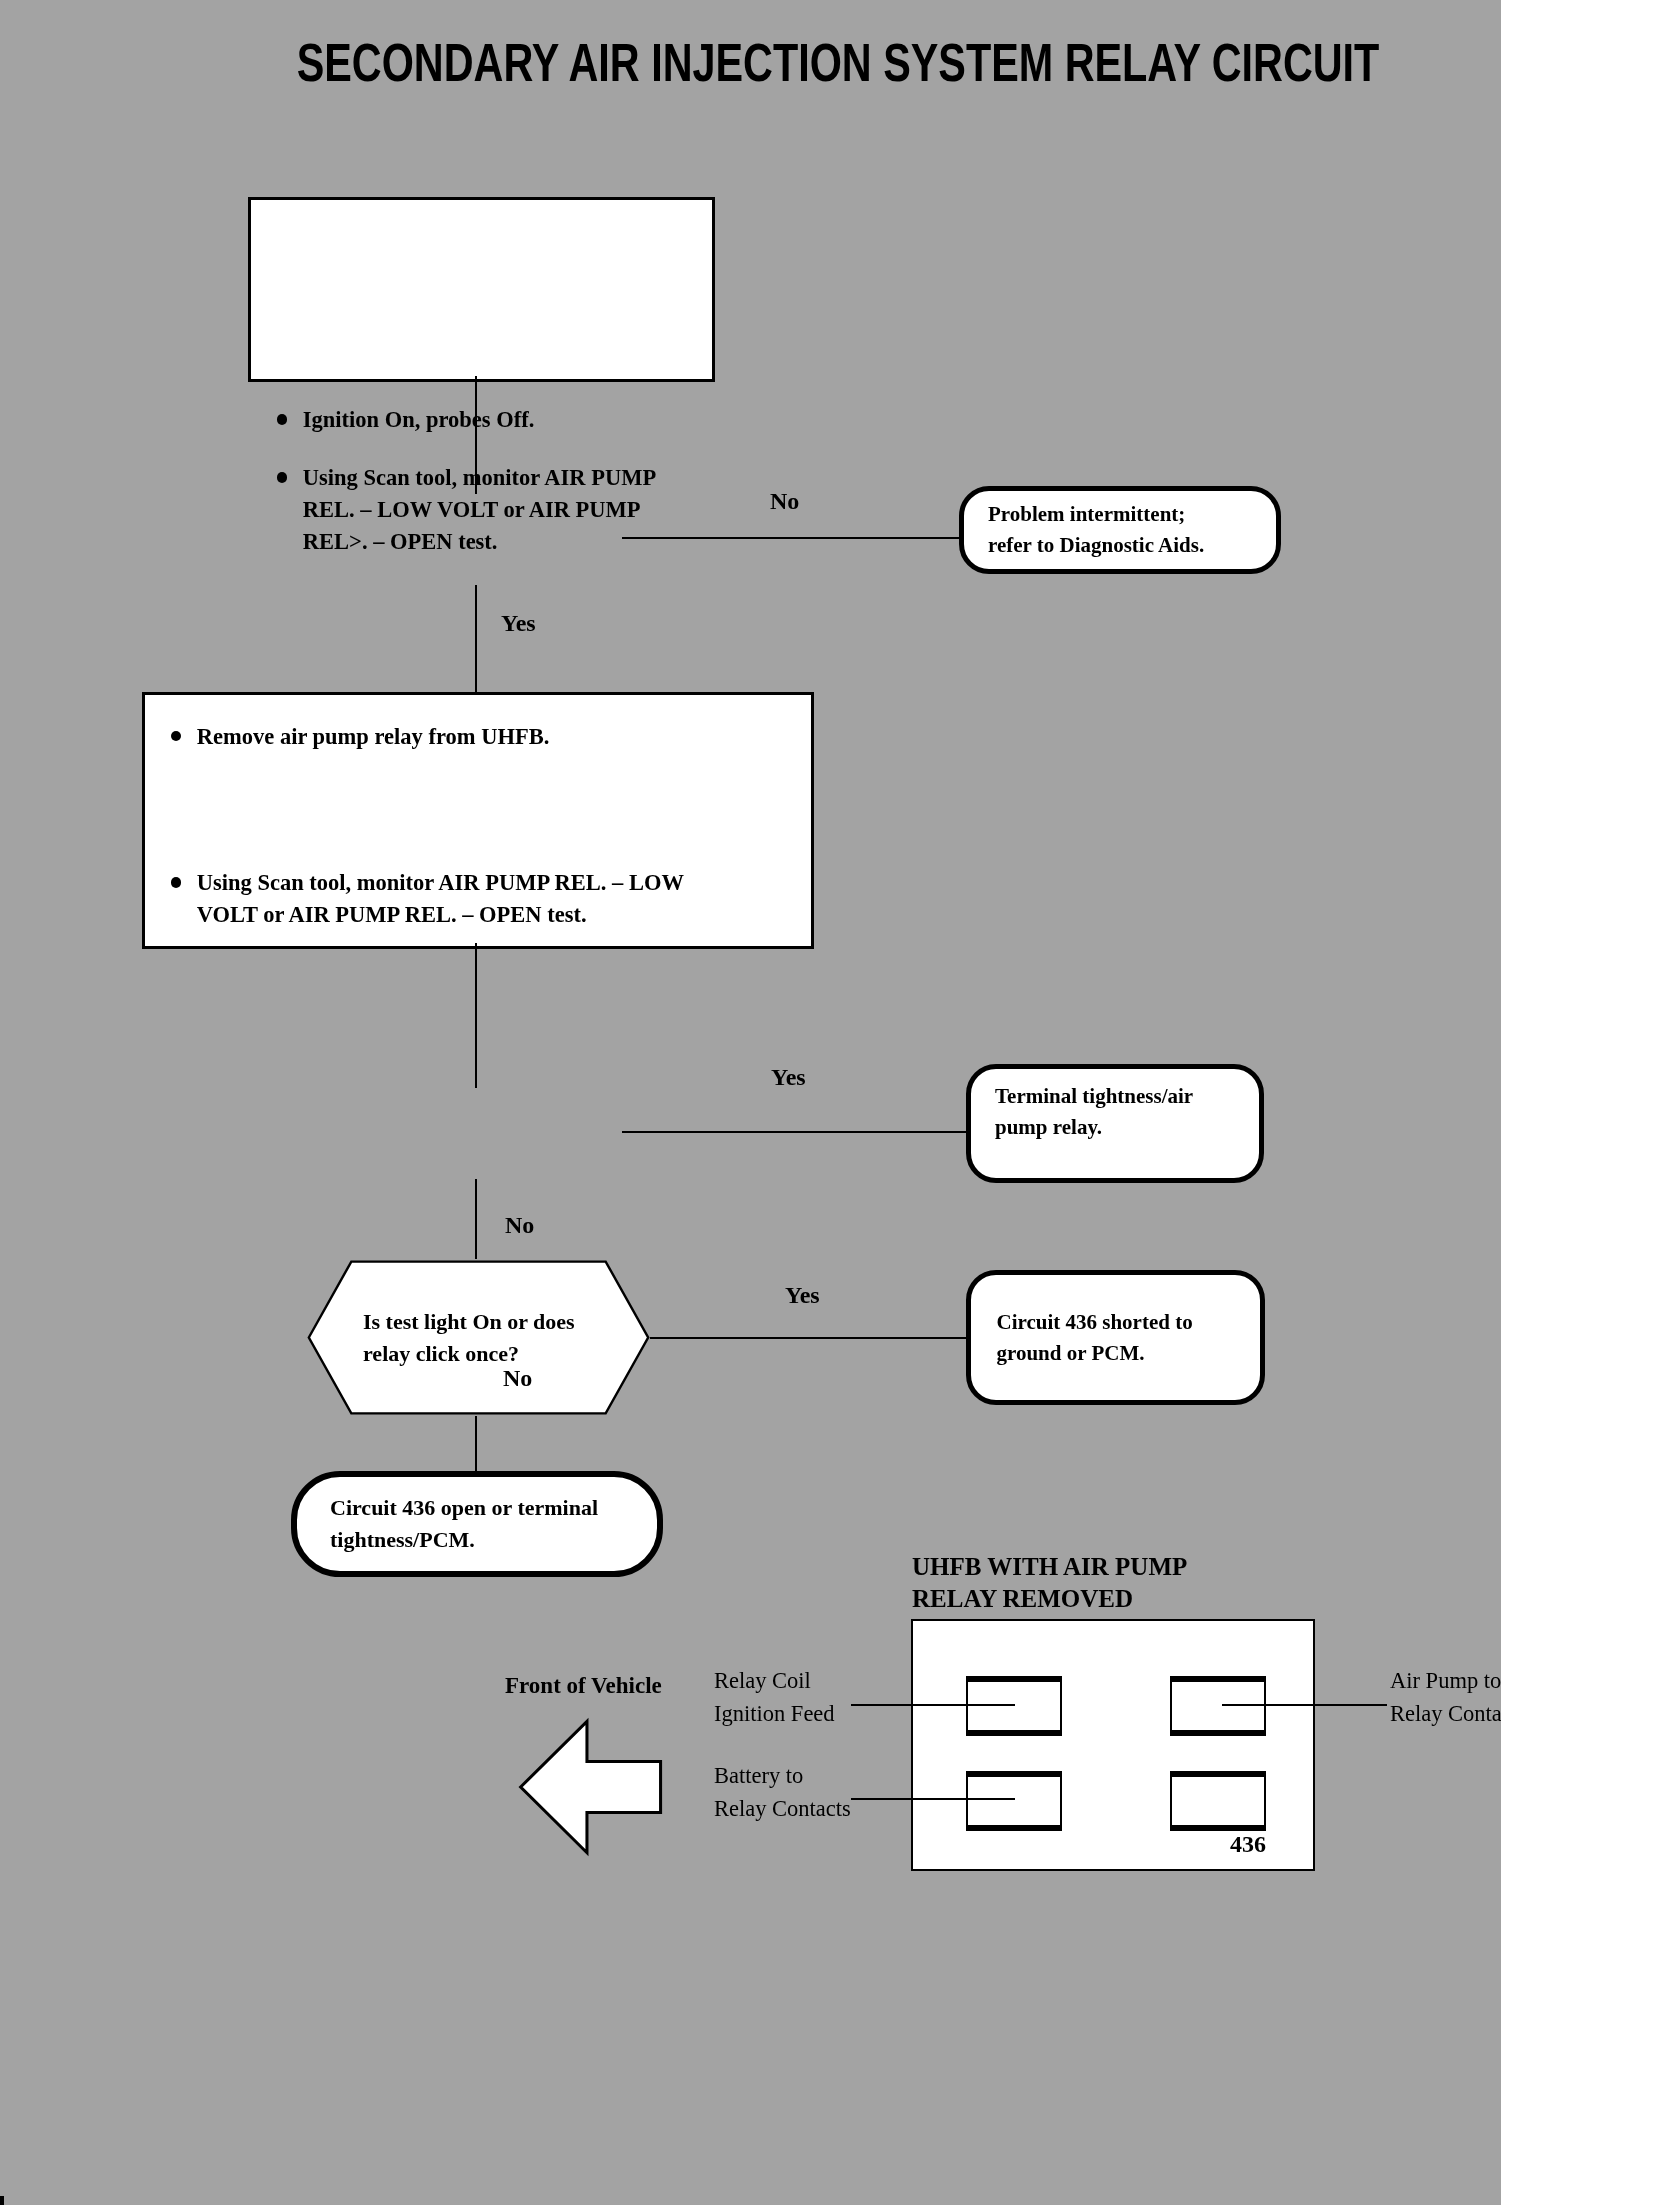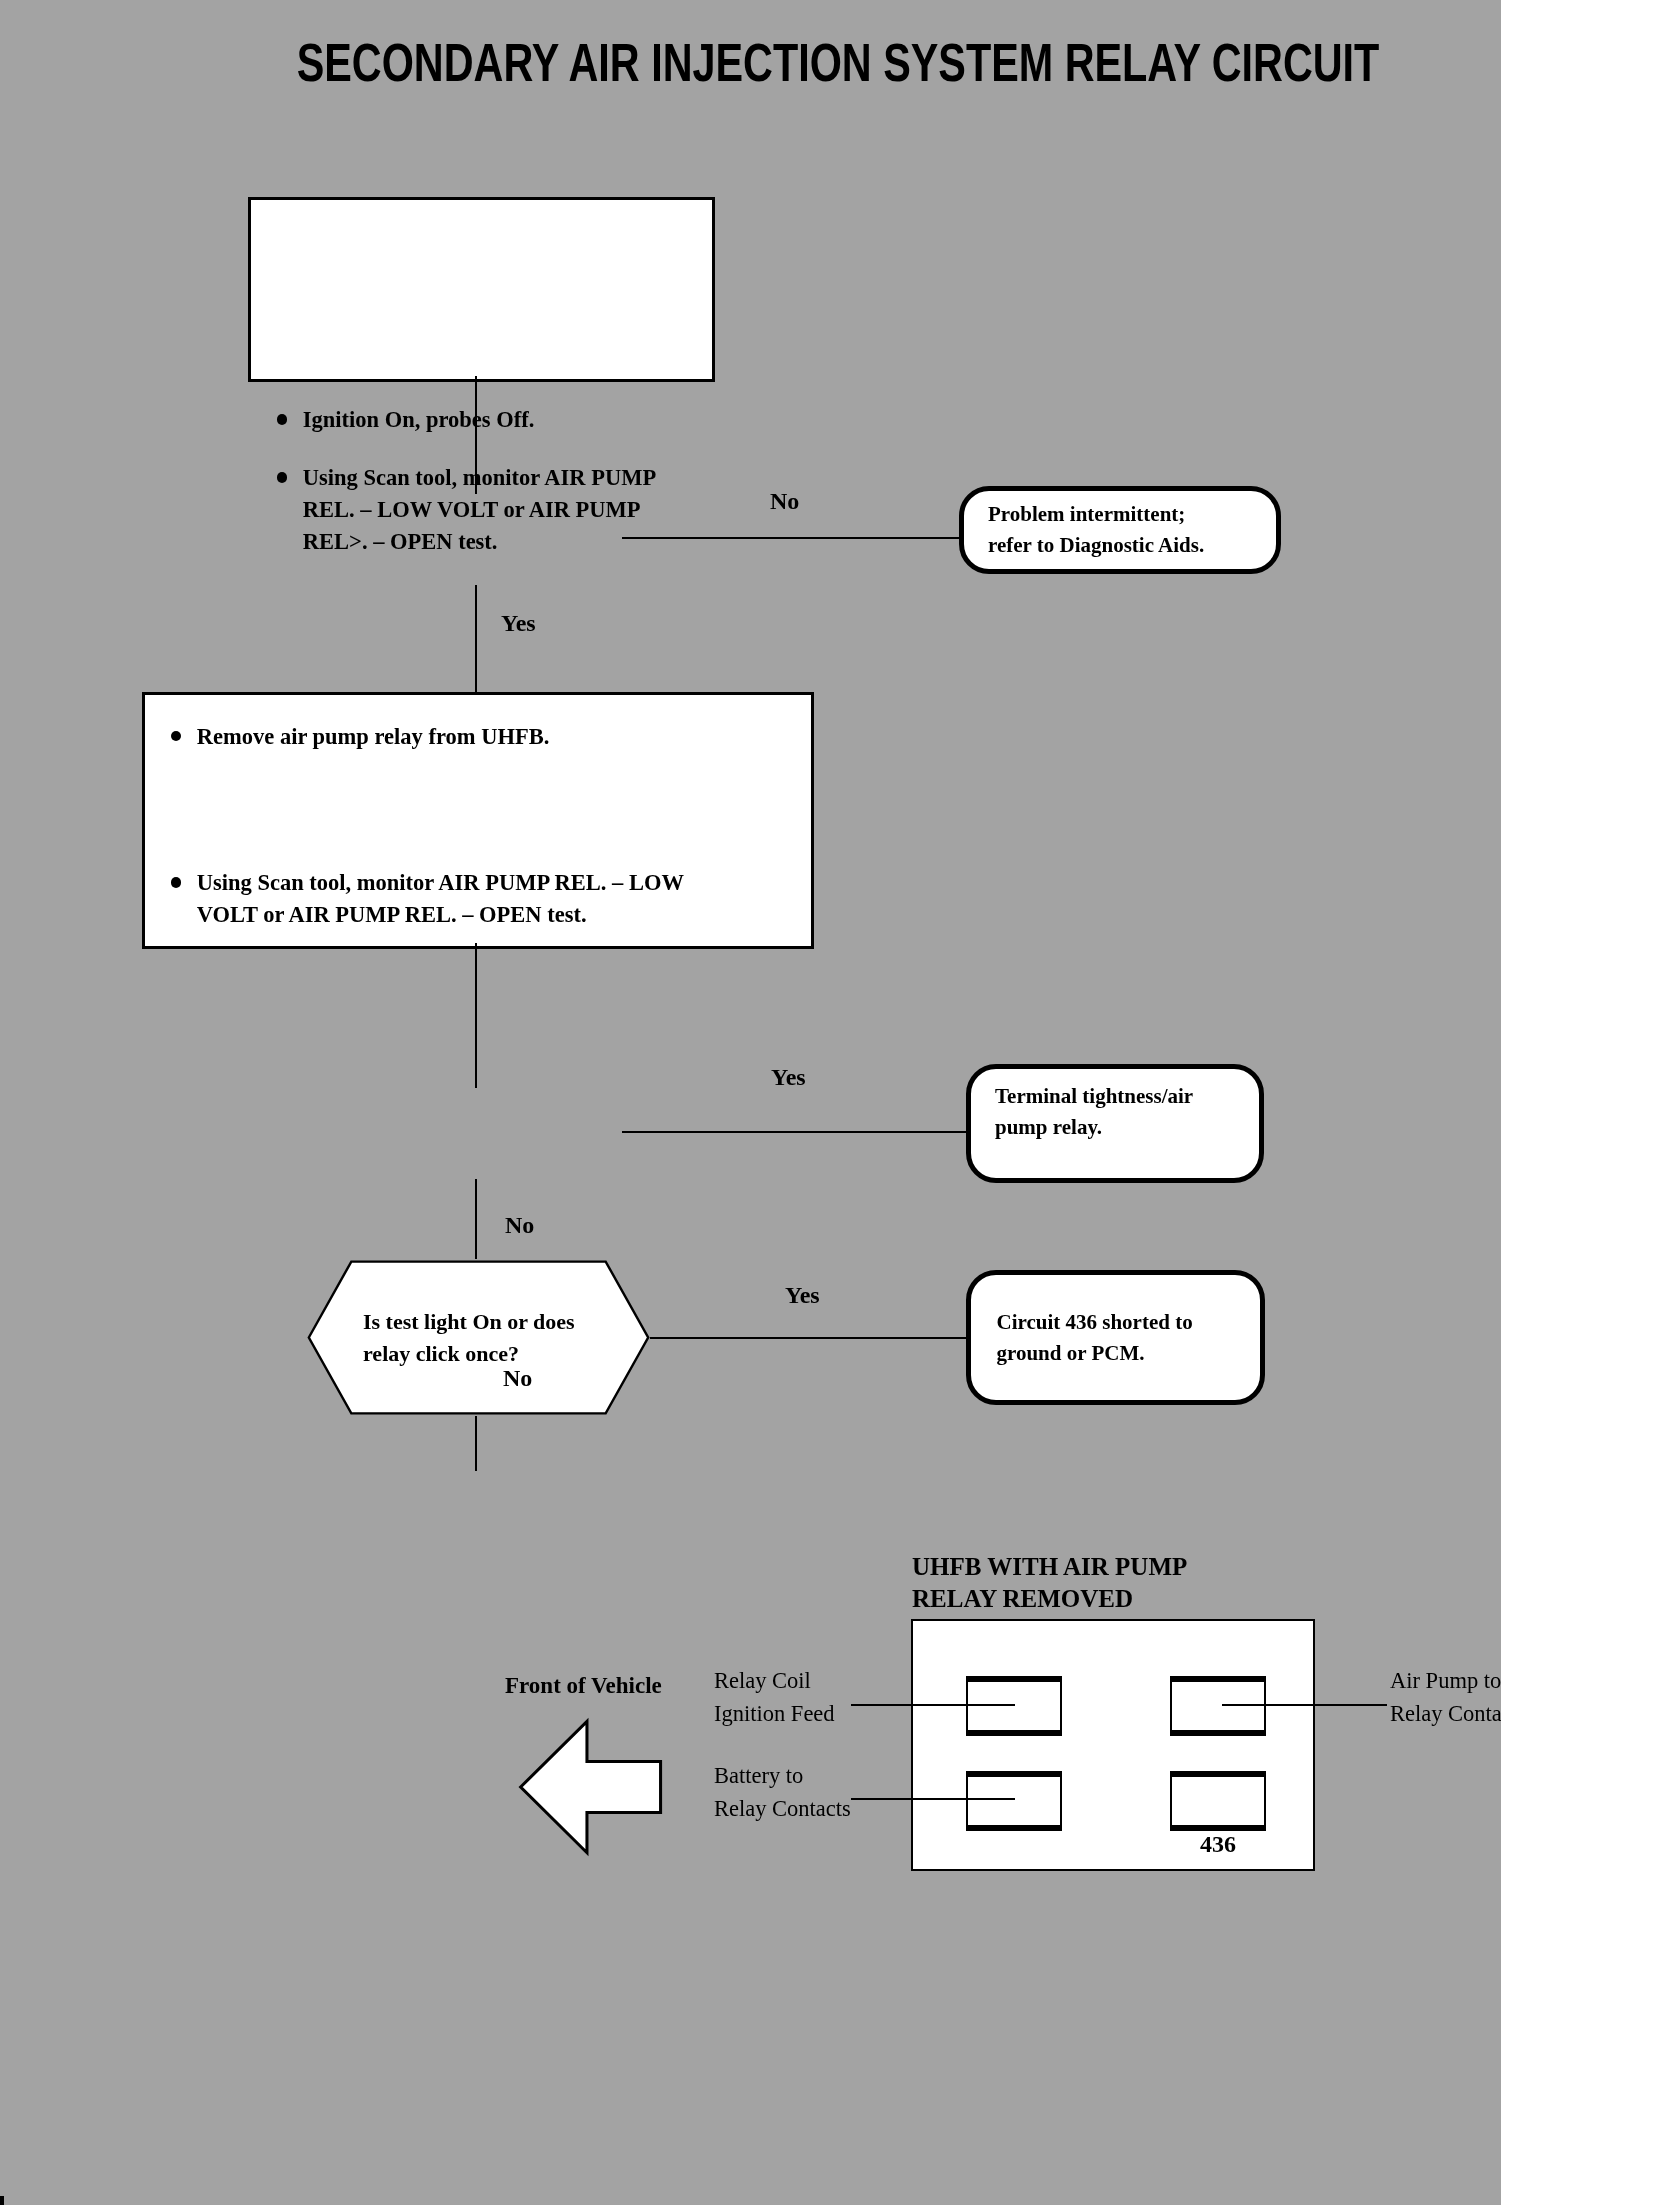--- a/index.html
+++ b/index.html
@@ -43,21 +43,21 @@
 
   
   .yn{font-weight:bold;font-size:24px;line-height:28px;}
 
   
   #uhfb-box{left:911px;top:1619px;width:404px;height:252px;border:2.4px solid #000;background:#fff;box-sizing:border-box;}
   .terminal{position:absolute;width:96px;height:60px;border:2.4px solid #000;border-top-width:6px;
             border-bottom-width:6px;background:#fff;box-sizing:border-box;}
   .dlabel{font-weight:normal;font-size:22.5px;line-height:33px;white-space:pre;}
   #uhfb-title{left:912px;top:1551px;font-weight:bold;font-size:25px;line-height:32px;white-space:pre;}
-  #c436{left:1170px;top:1831px;width:96px;text-align:center;font-weight:bold;font-size:24px;}
+  #c436{left:1170px;top:1831px;width:96px;text-align:right;font-weight:bold;font-size:24px;}
   #front-label{left:505px;top:1673px;font-weight:bold;font-size:23px;}
 
   
   #footnote{left:145px;top:2003px;font-weight:bold;font-size:23px;line-height:35px;white-space:pre;}
 
   
   #artifact{left:0;top:2196px;width:3.6px;height:8.5px;background:#000;}
 </style>
 </head>
 <body>
@@ -129,20 +129,24 @@
 
   <div class="abs yn" style="left:785px;top:1281px;">Yes</div>
   <div class="abs hline" style="left:650px;top:1337px;width:316px;"></div>
   <div class="abs rbox" id="rbox3">
     <span class="pre">Circuit 436 shorted to
 ground or PCM.</span>
   </div>
 
   <div class="abs yn" style="left:503px;top:1364px;">No</div>
   <div class="abs vline" style="left:475px;top:1416px;height:55px;"></div>
+  <div class="abs rbox" id="rbox4">
+    <span class="pre">Circuit 436 open or terminal
+tightness/PCM.</span>
+  </div>
 
   <div class="abs" id="uhfb-title">UHFB WITH AIR PUMP
 RELAY REMOVED</div>
   <div class="abs" id="uhfb-box"></div>
 
   <div class="terminal" style="left:966px;top:1676px;"></div>
   <div class="terminal" style="left:1170px;top:1676px;"></div>
   <div class="terminal" style="left:966px;top:1771px;"></div>
   <div class="terminal" style="left:1170px;top:1771px;"></div>
 

